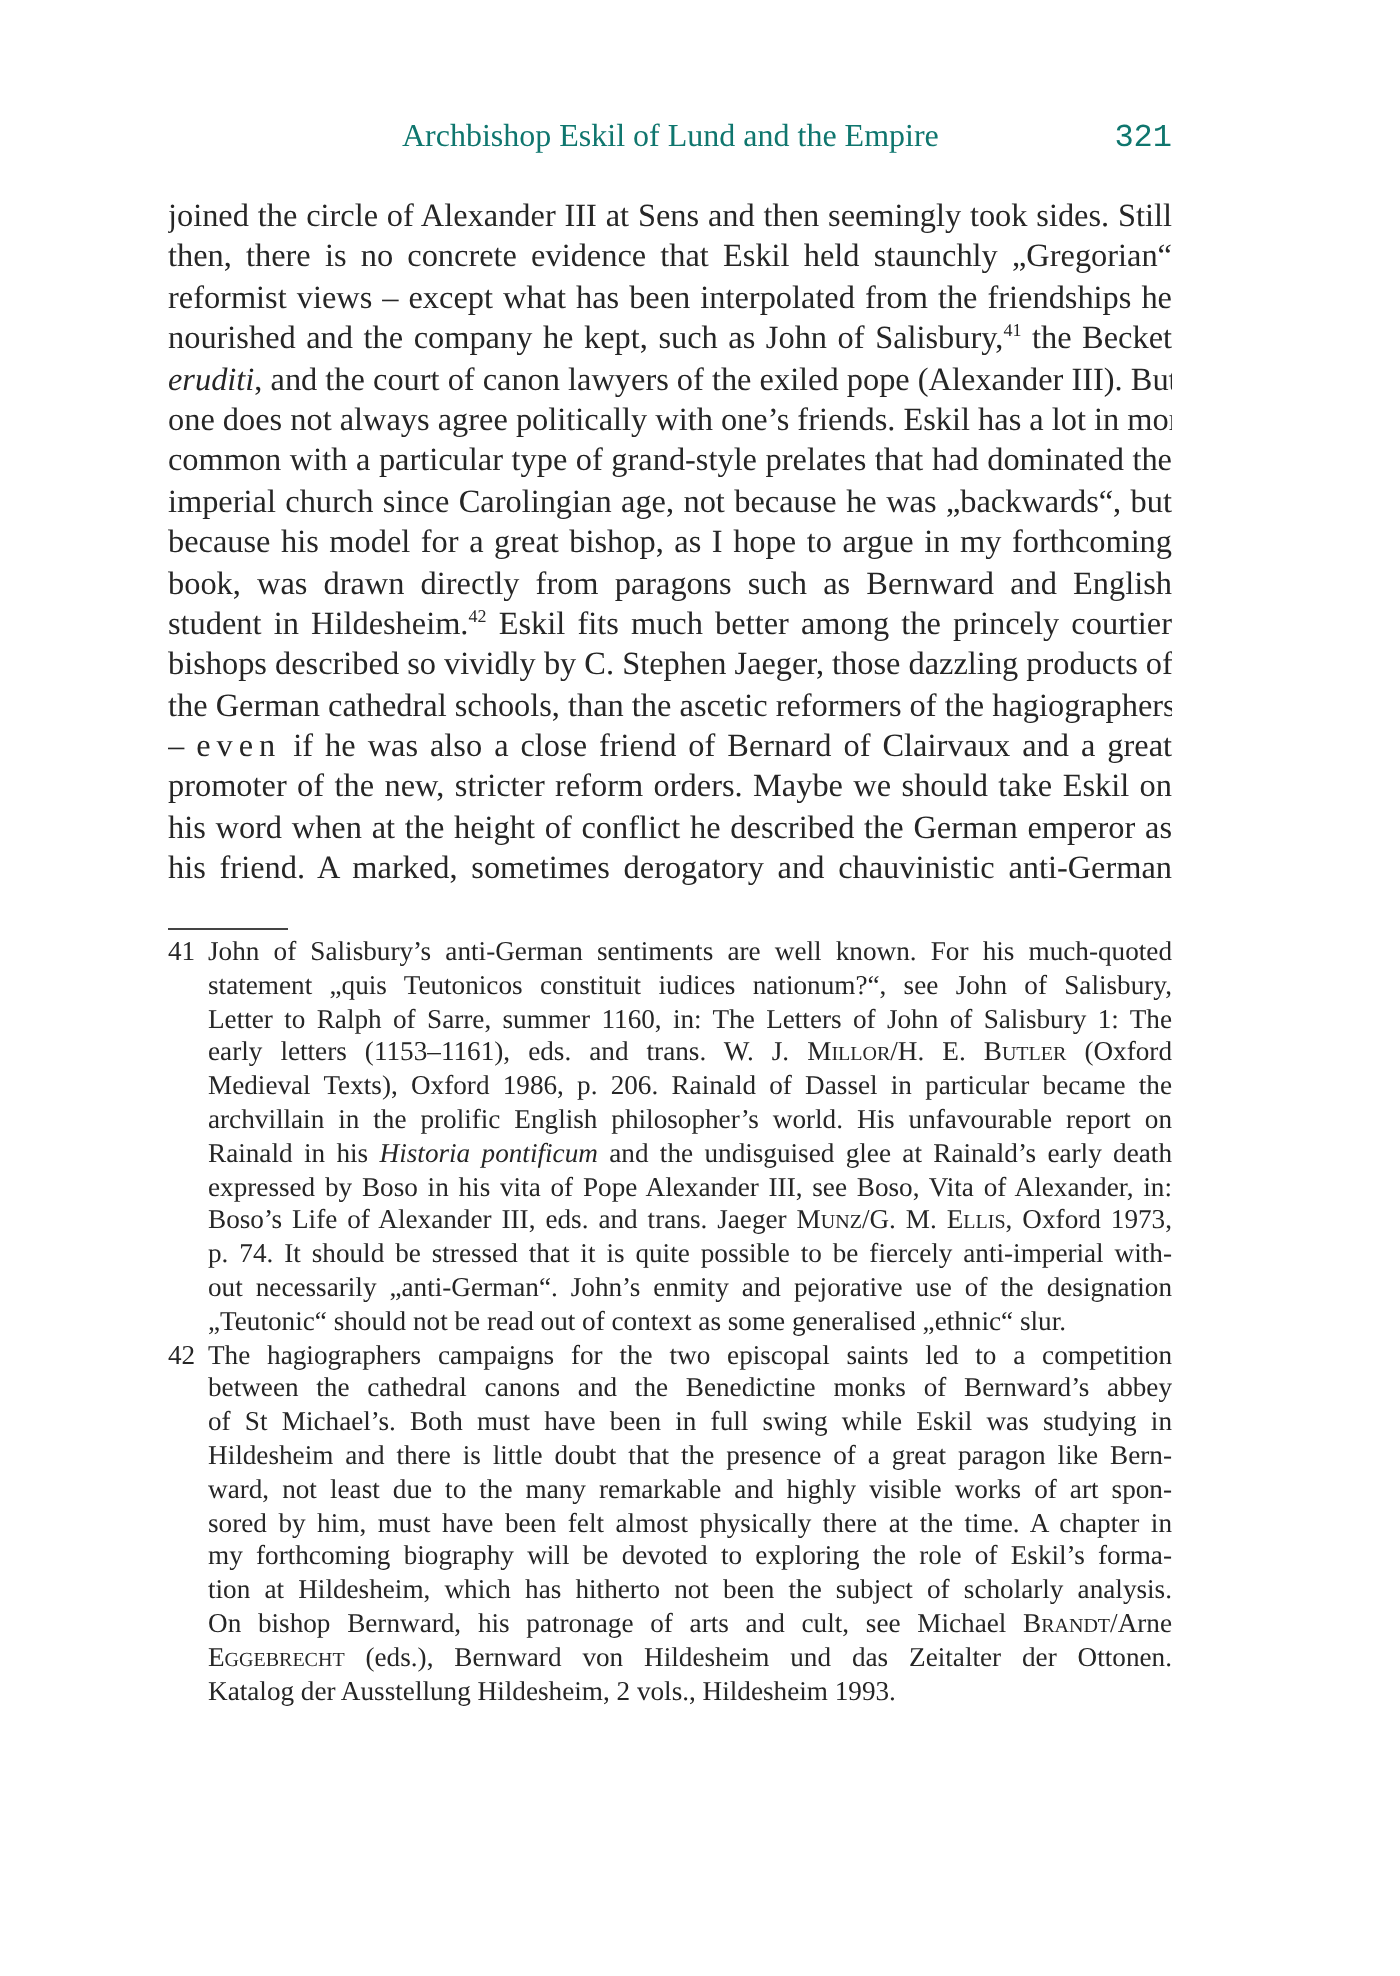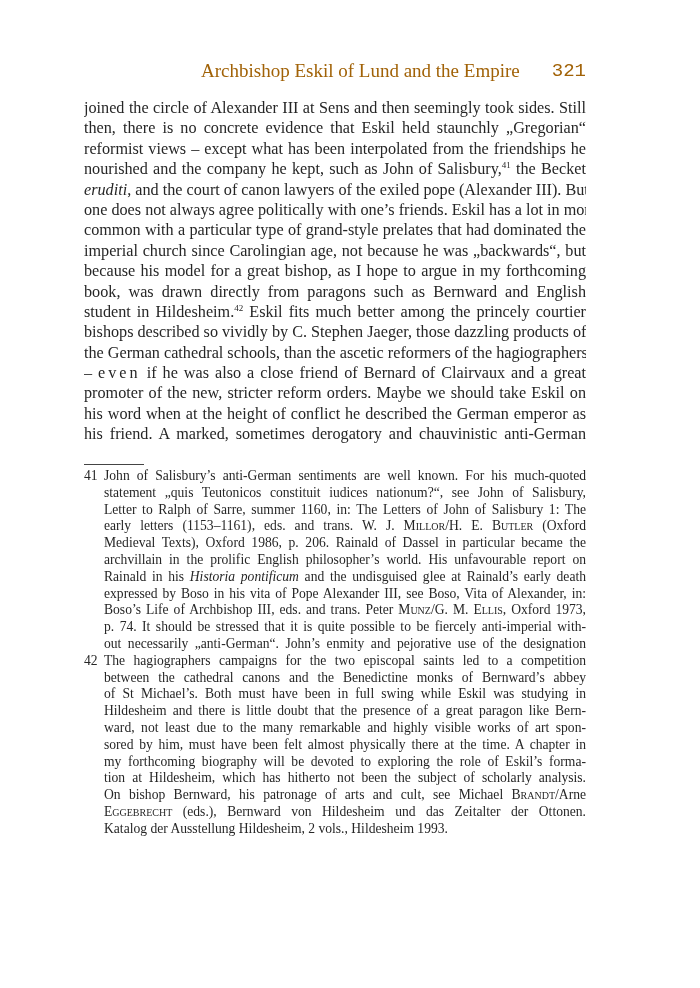--- a/index.html
+++ b/index.html
@@ -14,22 +14,22 @@
       overflow: hidden;
       color: #262626;
       font-family: "Liberation Serif", "DejaVu Serif", serif;
     }
     .running-head {
       position: absolute;
       top: 60px;
       left: 84px;
       width: 502px;
       height: 22px;
-      font-size: 19px;
-      color: #a16207;
+      font-size: 16px;
+      color: #0f766e;
     }
     .running-head .title {
       position: absolute;
       left: 117px;
       top: 0;
     }
     .running-head .page-number {
       position: absolute;
       right: 0;
       top: 0;
@@ -135,23 +135,24 @@
   <div class="footnote">
     <span class="fn-num">41</span>
     <span class="fline">John of Salisbury’s anti-German sentiments are well known. For his much-quoted</span>
     <span class="fline">statement „quis Teutonicos constituit iudices nationum?“, see John of Salisbury,</span>
     <span class="fline">Letter to Ralph of Sarre, summer 1160, in: The Letters of John of Salisbury 1: The</span>
     <span class="fline"><span>early letters (1153–1161), eds. and trans. W. J. </span><span class="sc">Millor</span><span>/H. E. </span><span class="sc">Butler</span><span> (Oxford</span></span>
     <span class="fline">Medieval Texts), Oxford 1986, p. 206. Rainald of Dassel in particular became the</span>
     <span class="fline">archvillain in the prolific English philosopher’s world. His unfavourable report on</span>
     <span class="fline"><span>Rainald in his </span><i>Historia pontificum</i><span> and the undisguised glee at Rainald’s early death</span></span>
     <span class="fline">expressed by Boso in his vita of Pope Alexander III, see Boso, Vita of Alexander, in:</span>
-    <span class="fline"><span>Boso’s Life of Archbishop III, eds. and trans. Peter </span><span class="sc">Munz</span><span>/G. M. </span><span class="sc">Ellis</span><span>, Oxford 1973,</span></span>
+    <span class="fline"><span>Boso’s Life of Alexander III, eds. and trans. Jaeger </span><span class="sc">Munz</span><span>/G. M. </span><span class="sc">Ellis</span><span>, Oxford 1973,</span></span>
     <span class="fline">p. 74. It should be stressed that it is quite possible to be fiercely anti-imperial with-</span>
     <span class="fline">out necessarily „anti-German“. John’s enmity and pejorative use of the designation</span>
+    <span class="fline last">„Teutonic“ should not be read out of context as some generalised „ethnic“ slur.</span>
   </div>
   <div class="footnote">
     <span class="fn-num">42</span>
     <span class="fline">The hagiographers campaigns for the two episcopal saints led to a competition</span>
     <span class="fline">between the cathedral canons and the Benedictine monks of Bernward’s abbey</span>
     <span class="fline">of St Michael’s. Both must have been in full swing while Eskil was studying in</span>
     <span class="fline">Hildesheim and there is little doubt that the presence of a great paragon like Bern-</span>
     <span class="fline">ward, not least due to the many remarkable and highly visible works of art spon-</span>
     <span class="fline">sored by him, must have been felt almost physically there at the time. A chapter in</span>
     <span class="fline">my forthcoming biography will be devoted to exploring the role of Eskil’s forma-</span>

